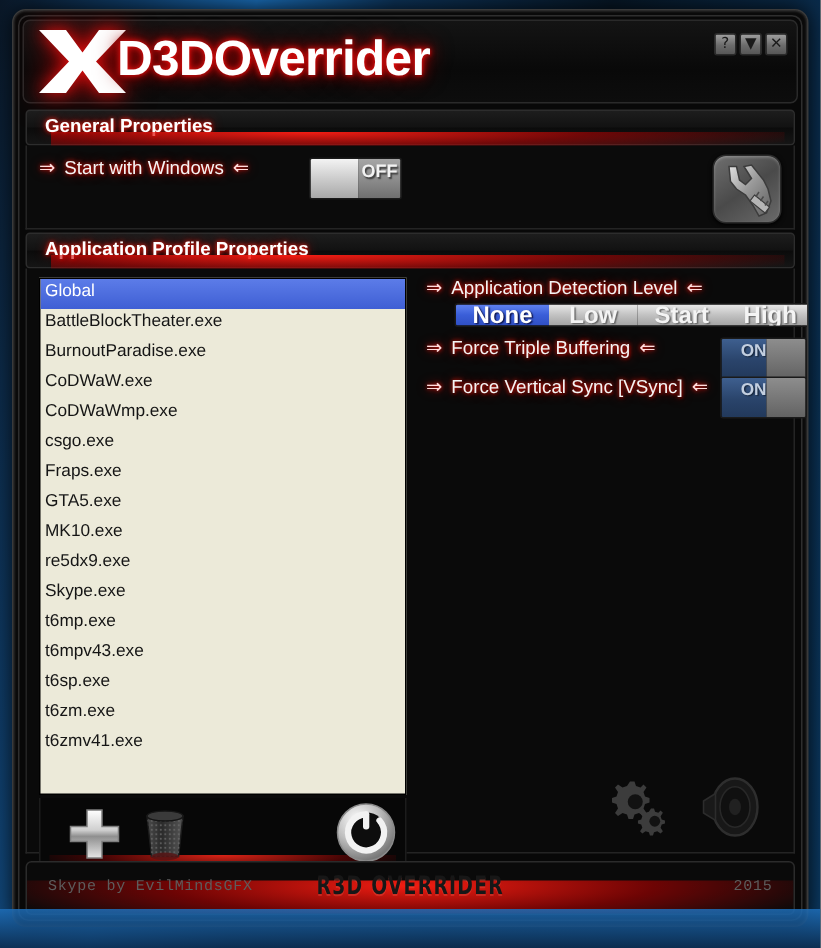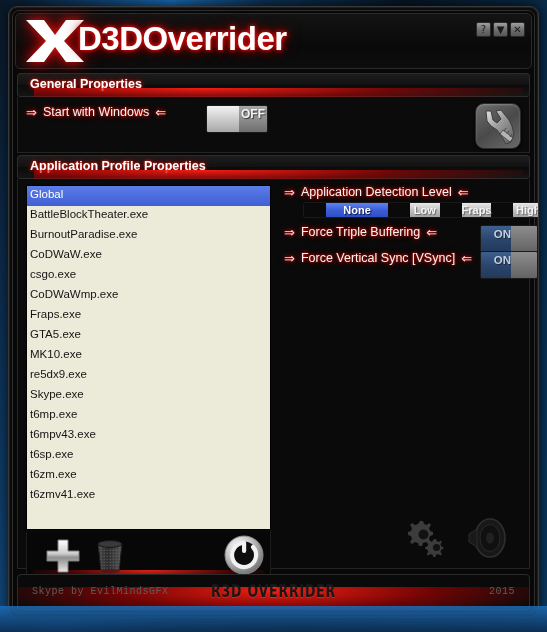--- a/index.html
+++ b/index.html
@@ -219,26 +219,25 @@
     display: flex;
     width: 241px; height: 16px;
     border: 1px solid #191919;
     border-radius: 2px;
     overflow: hidden;
     margin: 3px 0 5px 19px;
     cursor: pointer;
   }
   .seg-item {
     flex: 1;
-    font-size: 11px; font-weight: bold;
+    font-size: 16px; font-weight: bold;
     text-align: center; line-height: 15px;
     background: linear-gradient(180deg,#e8e8e8,#c2c2c2 50%,#a3a3a3);
     color: #f4f4f4;
     text-shadow: 1px 1px 1px rgba(90,90,90,.9);
-    margin-left: 22px;
   }
   .seg-item.active {
     background: linear-gradient(180deg,#5f82f0,#3a5ed8 50%,#2f4fc4);
     color: #ffffff;
     text-shadow: 1px 1px 1px rgba(0,0,40,.8);
     flex: 0 0 62px;
   }
   .dim-icon { opacity: .38; }
 
   
@@ -340,22 +339,22 @@
     </div>
 
     <div id="profile-body">
 
       <div id="applist-wrap">
         <div id="applist">
             <div class="app-item selected">Global</div>
             <div class="app-item">BattleBlockTheater.exe</div>
             <div class="app-item">BurnoutParadise.exe</div>
             <div class="app-item">CoDWaW.exe</div>
+            <div class="app-item">CoDWaWmp.exe</div>
             <div class="app-item">csgo.exe</div>
-            <div class="app-item">CoDWaWmp.exe</div>
             <div class="app-item">Fraps.exe</div>
             <div class="app-item">GTA5.exe</div>
             <div class="app-item">MK10.exe</div>
             <div class="app-item">re5dx9.exe</div>
             <div class="app-item">Skype.exe</div>
             <div class="app-item">t6mp.exe</div>
             <div class="app-item">t6mpv43.exe</div>
             <div class="app-item">t6sp.exe</div>
             <div class="app-item">t6zm.exe</div>
             <div class="app-item">t6zmv41.exe</div>
@@ -413,21 +412,21 @@
 
         <div class="prop-row" style="position:relative; left:0; top:0;">
           <span class="arrow">⇒</span>
           <span class="prop-label">Application Detection Level</span>
           <span class="arrow">⇐</span>
         </div>
 
         <div class="seg">
           <div class="seg-item active">None</div>
           <div class="seg-item">Low</div>
-          <div class="seg-item">Fraps</div>
+          <div class="seg-item">Start</div>
           <div class="seg-item">High</div>
         </div>
 
         <div style="position:relative; height:22px;">
           <div class="prop-row" style="position:absolute; left:0; top:2px;">
             <span class="arrow">⇒</span>
             <span class="prop-label">Force Triple Buffering</span>
             <span class="arrow">⇐</span>
           </div>
           <div class="toggle on" style="position:absolute; left:196px; top:2px;">

